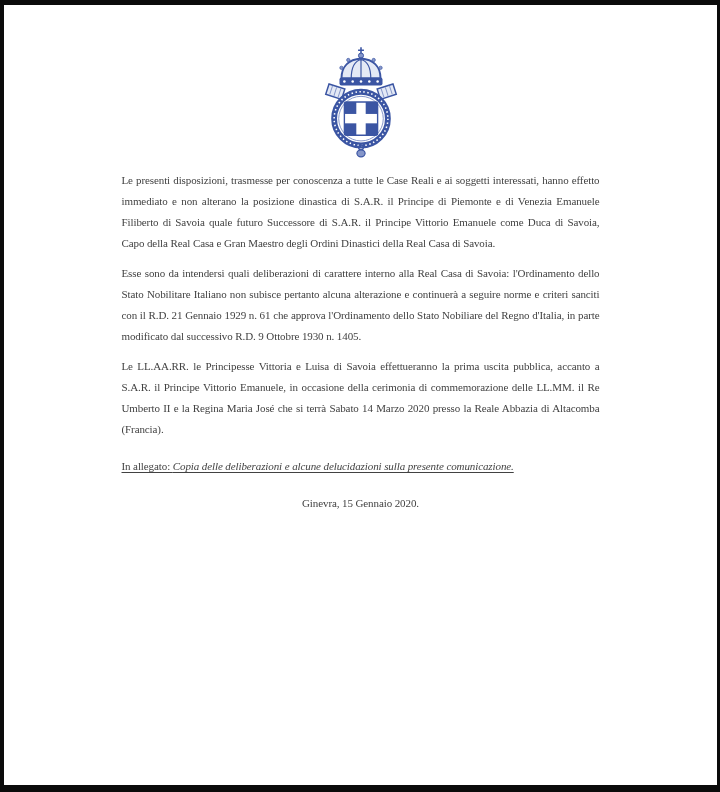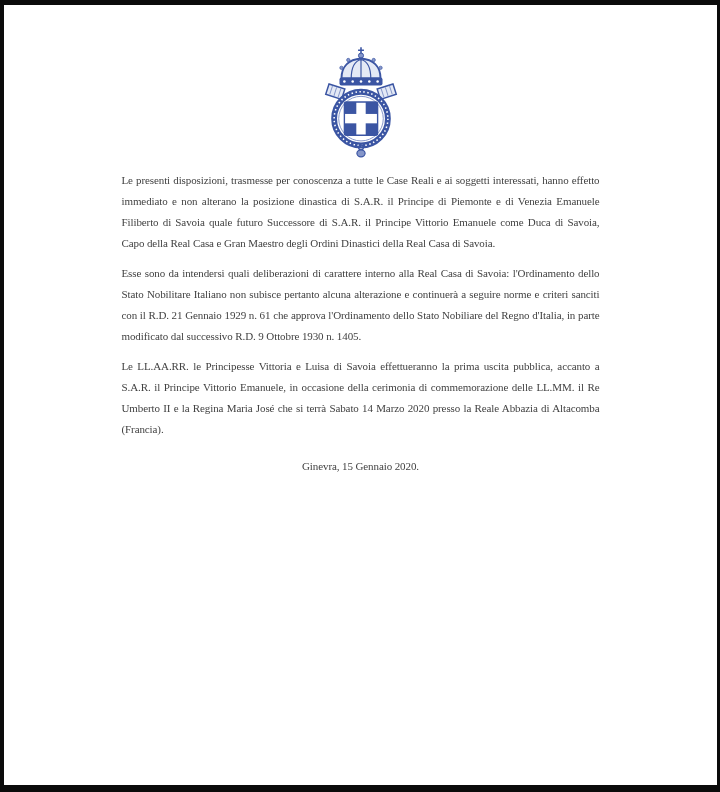--- a/index.html
+++ b/index.html
@@ -101,16 +101,17 @@
 
       <circle cx="44" cy="102.5" r="2.4" fill="none" class="c-main-s" stroke-width="1.4"></circle>
       <ellipse cx="44" cy="108.5" rx="4.2" ry="3.6" class="c-light-f c-main-s" stroke-width="1.2"></ellipse>
     </svg>
   </div>
 
   <div class="letter-body">
     <p>Le presenti disposizioni, trasmesse per conoscenza a tutte le Case Reali e ai soggetti interessati, hanno effetto immediato e non alterano la posizione dinastica di S.A.R. il Principe di Piemonte e di Venezia Emanuele Filiberto di Savoia quale futuro Successore di S.A.R. il Principe Vittorio Emanuele come Duca di Savoia, Capo della Real Casa e Gran Maestro degli Ordini Dinastici della Real Casa di Savoia.</p>
     <p>Esse sono da intendersi quali deliberazioni di carattere interno alla Real Casa di Savoia: l'Ordinamento dello Stato Nobilitare Italiano non subisce pertanto alcuna alterazione e continuerà a seguire norme e criteri sanciti con il R.D. 21 Gennaio 1929 n. 61 che approva l'Ordinamento dello Stato Nobiliare del Regno d'Italia, in parte modificato dal successivo R.D. 9 Ottobre 1930 n. 1405.</p>
     <p>Le LL.AA.RR. le Principesse Vittoria e Luisa di Savoia effettueranno la prima uscita pubblica, accanto a S.A.R. il Principe Vittorio Emanuele, in occasione della cerimonia di commemorazione delle LL.MM. il Re Umberto II e la Regina Maria José che si terrà Sabato 14 Marzo 2020 presso la Reale Abbazia di Altacomba (Francia).</p>
+    <p class="attachment"><span class="att-label">In allegato: </span><span class="att-text">Copia delle deliberazioni e alcune delucidazioni sulla presente comunicazione.</span></p>
     <p class="dateline">Ginevra, 15 Gennaio 2020.</p>
   </div>
 
 </div>
 
 </body></html>

